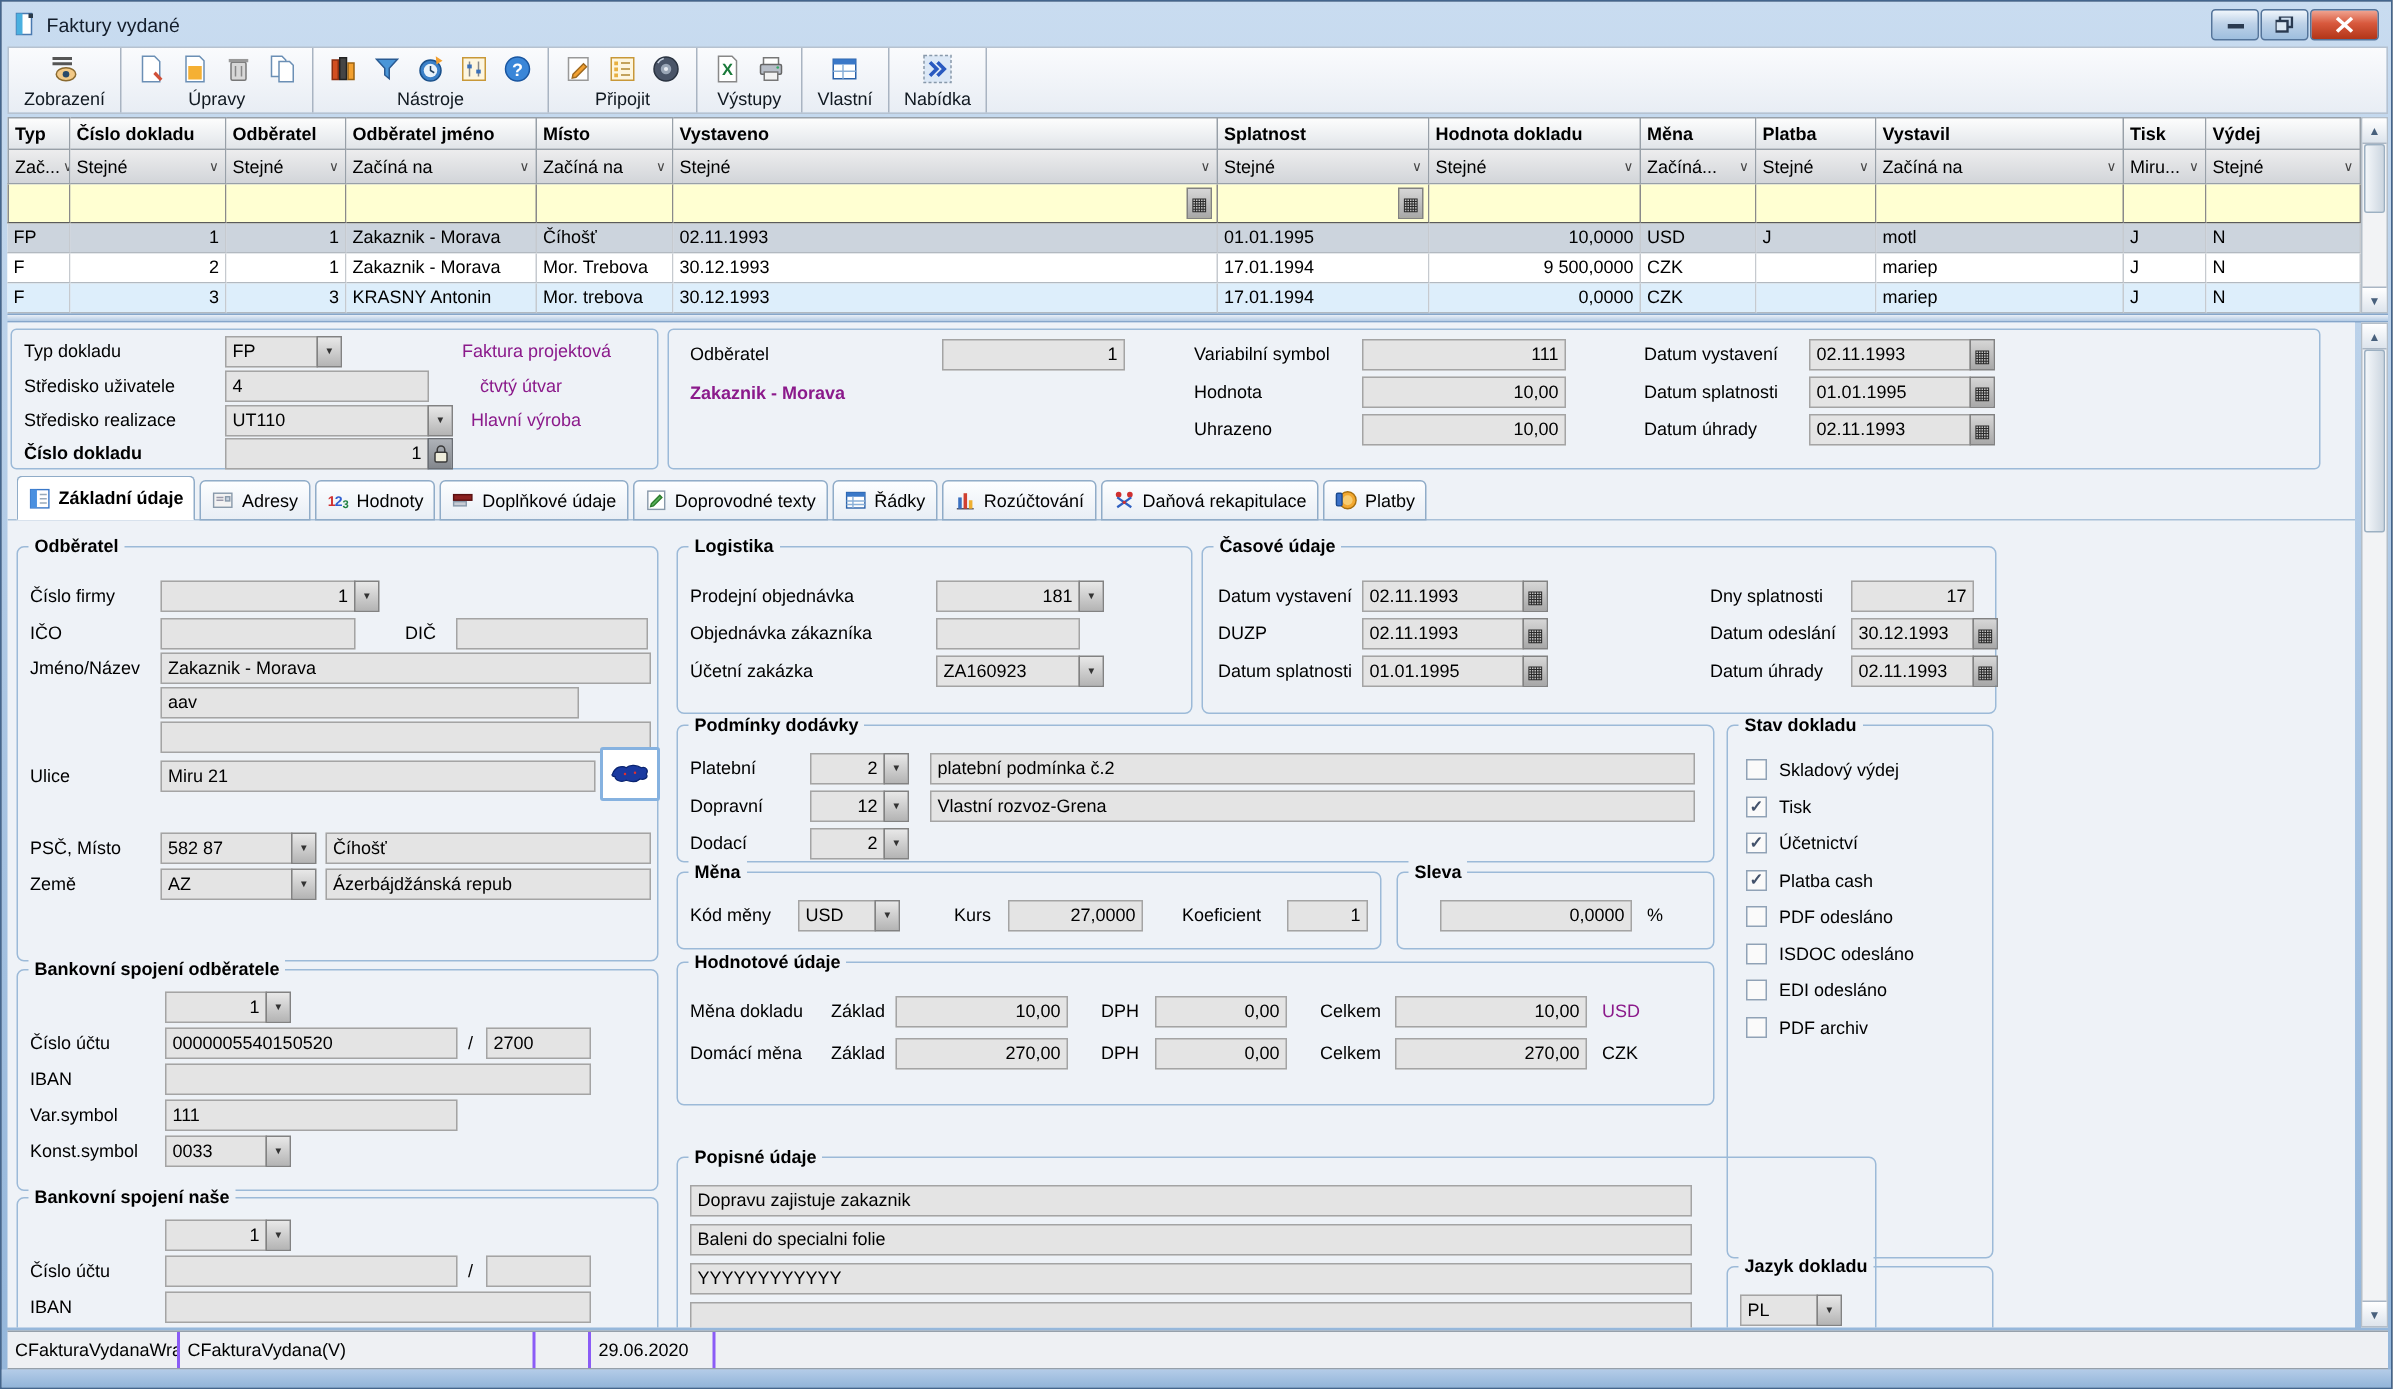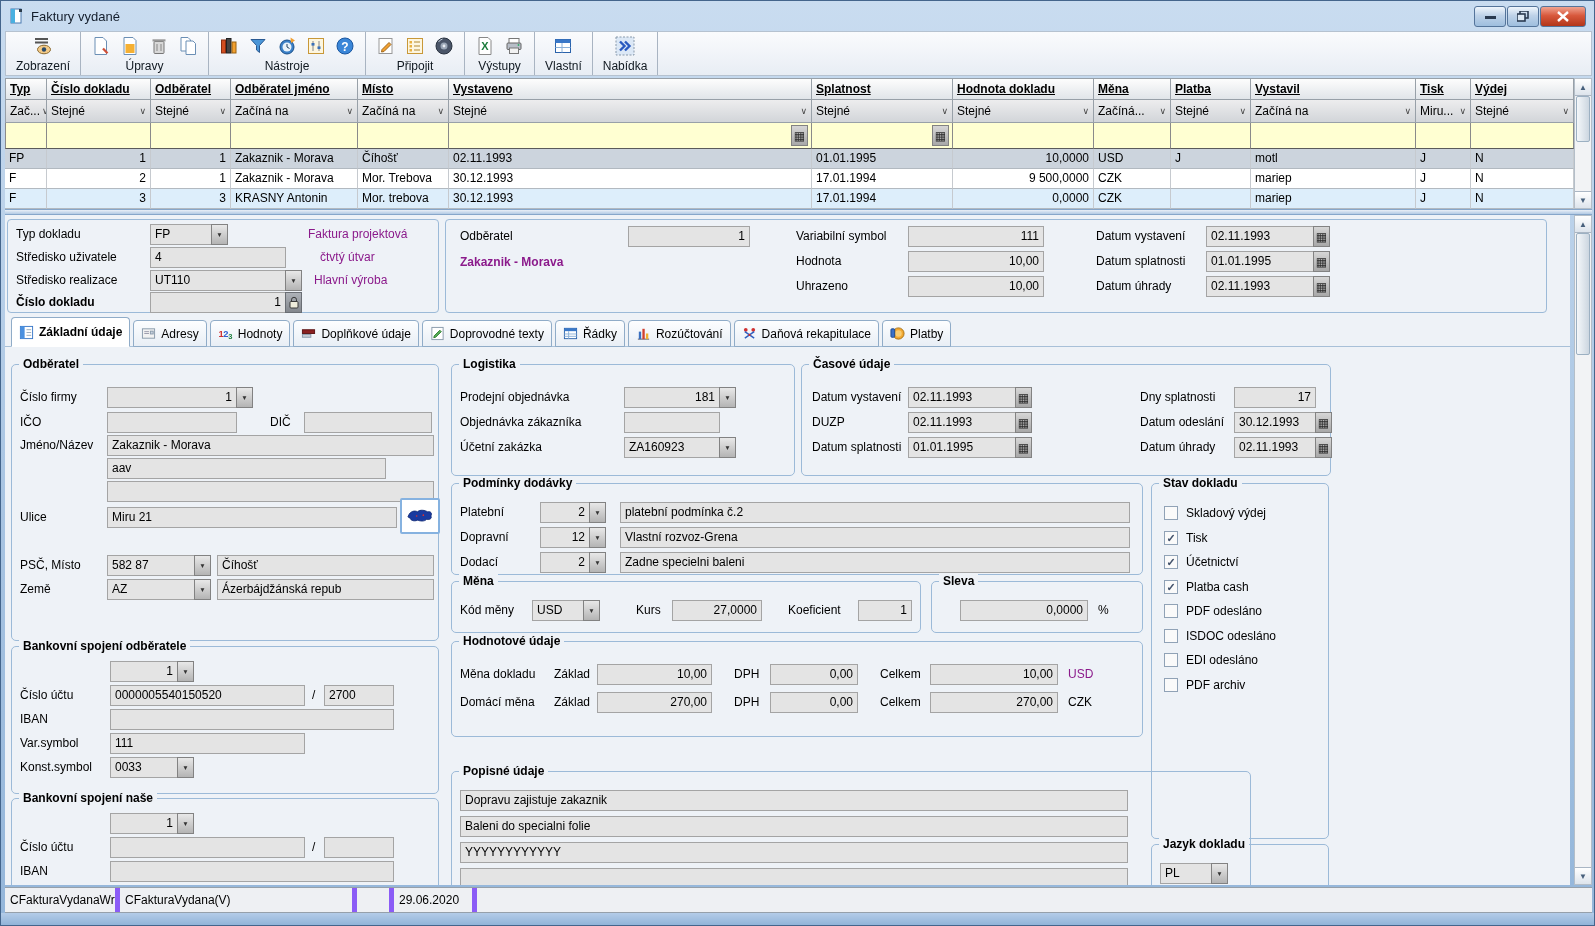--- a/index.html
+++ b/index.html
@@ -18,21 +18,21 @@
     background:linear-gradient(#fafbfd,#e8edf4);border:1px solid #b6c2d0;display:flex;}
   .tgroup{display:flex;flex-direction:column;align-items:center;justify-content:space-between;
     padding:4px 10px 2px;border-right:1px solid #a9b4c2;}
   .ticons{display:flex;gap:9px;align-items:center;}
   .ti{width:20px;height:20px;display:inline-flex;}
   .tlabel{font-size:12px;color:#101820;}
   
   .grid{position:absolute;left:4px;top:77px;width:1569px;background:#fff;}
   .grow{display:grid;grid-template-columns:42px 104px 80px 127px 91px 363px 141px 141px 77px 80px 165px 55px 1fr;}
   .gh>div{height:22px;box-sizing:border-box;border:1px solid #98a0a8;border-left:none;
-    background:linear-gradient(#fdfdfd,#e1e5e9);font-weight:bold;padding:3px 4px 0;white-space:nowrap;overflow:hidden;text-decoration:underline;}
+    background:linear-gradient(#fdfdfd,#e1e5e9);font-weight:bold;padding:3px 4px 0;white-space:nowrap;overflow:hidden;}
   .gh>div:first-child{border-left:1px solid #98a0a8;}
   .gops>div{height:23px;box-sizing:border-box;background:linear-gradient(#ededee,#d2d5d9);
     border-right:1px solid #98a0a8;border-bottom:1px solid #98a0a8;display:flex;align-items:center;
     justify-content:space-between;padding:0 4px;white-space:nowrap;overflow:hidden;}
   .gops>div:first-child{border-left:1px solid #98a0a8;}
   .vv{font-size:9px;color:#444;padding-left:2px;}
   .gfil>div{height:26px;box-sizing:border-box;background:#ffffd2;border-right:1px solid #8a8a8a;
     border-bottom:1px solid #5a5a5a;display:flex;align-items:center;justify-content:flex-end;padding:2px 3px;}
   .gfil>div:first-child{border-left:1px solid #8a8a8a;}
   .gdr>div{height:20px;box-sizing:border-box;border-right:1px solid #c6cacf;border-bottom:1px solid #b2b9c0;
@@ -74,21 +74,21 @@
   .ck.checked::after{content:"✓";font-weight:bold;}
   
   .tabbar{position:absolute;left:6px;top:104px;height:28px;display:flex;gap:3px;align-items:flex-end;z-index:2;}
   .tab{display:flex;align-items:center;gap:5px;padding:0 7px;height:25px;border:1px solid #90acc8;
     border-radius:4px 4px 0 0;background:linear-gradient(#fdfeff,#e8eef5);white-space:nowrap;}
   .tab.active{background:#fff;font-weight:bold;height:28px;border-bottom:1px solid #fff;}
   .tabline{position:absolute;left:0;top:131px;width:1565px;height:1px;background:#a8c0d8;z-index:1;}
   
   .statusbar{position:absolute;left:4px;top:886px;width:1587px;height:26px;box-sizing:border-box;
     background:#eef0f3;border-top:1px solid #96a0aa;border-bottom:1px solid #96a0aa;display:flex;}
-  .sc{border-right:5px solid #8b5cf6;padding:5px 5px 0;box-sizing:border-box;white-space:nowrap;overflow:hidden;}
+  .sc{border-right:2px solid #8b5cf6;padding:5px 5px 0;box-sizing:border-box;white-space:nowrap;overflow:hidden;}
   .bottomframe{position:absolute;left:0;top:912px;width:1595px;height:14px;
     background:linear-gradient(#b4cce8,#8cb0d6);}
 </style>
 </head>
 <body>
 
 <div class="window">
 
   <div class="titlebar">
     <span class="ti" style="width:16px;height:16px">
@@ -657,21 +657,20 @@
       <div class="fld ar" style="left:88px;top:18px;width:50px">2</div>
       <div class="cbtn" style="left:137px;top:18px"></div>
       <div class="fld" style="left:168px;top:18px;width:510px">platební podmínka č.2</div>
       <div class="lab" style="left:8px;top:43px">Dopravní</div>
       <div class="fld ar" style="left:88px;top:43px;width:50px">12</div>
       <div class="cbtn" style="left:137px;top:43px"></div>
       <div class="fld" style="left:168px;top:43px;width:510px">Vlastní rozvoz-Grena</div>
       <div class="lab" style="left:8px;top:68px">Dodací</div>
       <div class="fld ar" style="left:88px;top:68px;width:50px">2</div>
       <div class="cbtn" style="left:137px;top:68px"></div>
-      <div class="fld" style="left:168px;top:68px;width:510px">Zadne specielni baleni</div>
     </div>
 
     <div class="grp" style="left:446px;top:366px;width:470px;height:52px">
       <div class="leg">Měna</div>
       <div class="lab" style="left:8px;top:18px">Kód měny</div>
       <div class="fld" style="left:80px;top:18px;width:52px">USD</div>
       <div class="cbtn" style="left:131px;top:18px"></div>
       <div class="lab" style="left:184px;top:18px">Kurs</div>
       <div class="fld ar" style="left:220px;top:18px;width:90px">27,0000</div>
       <div class="lab" style="left:336px;top:18px">Koeficient</div>

